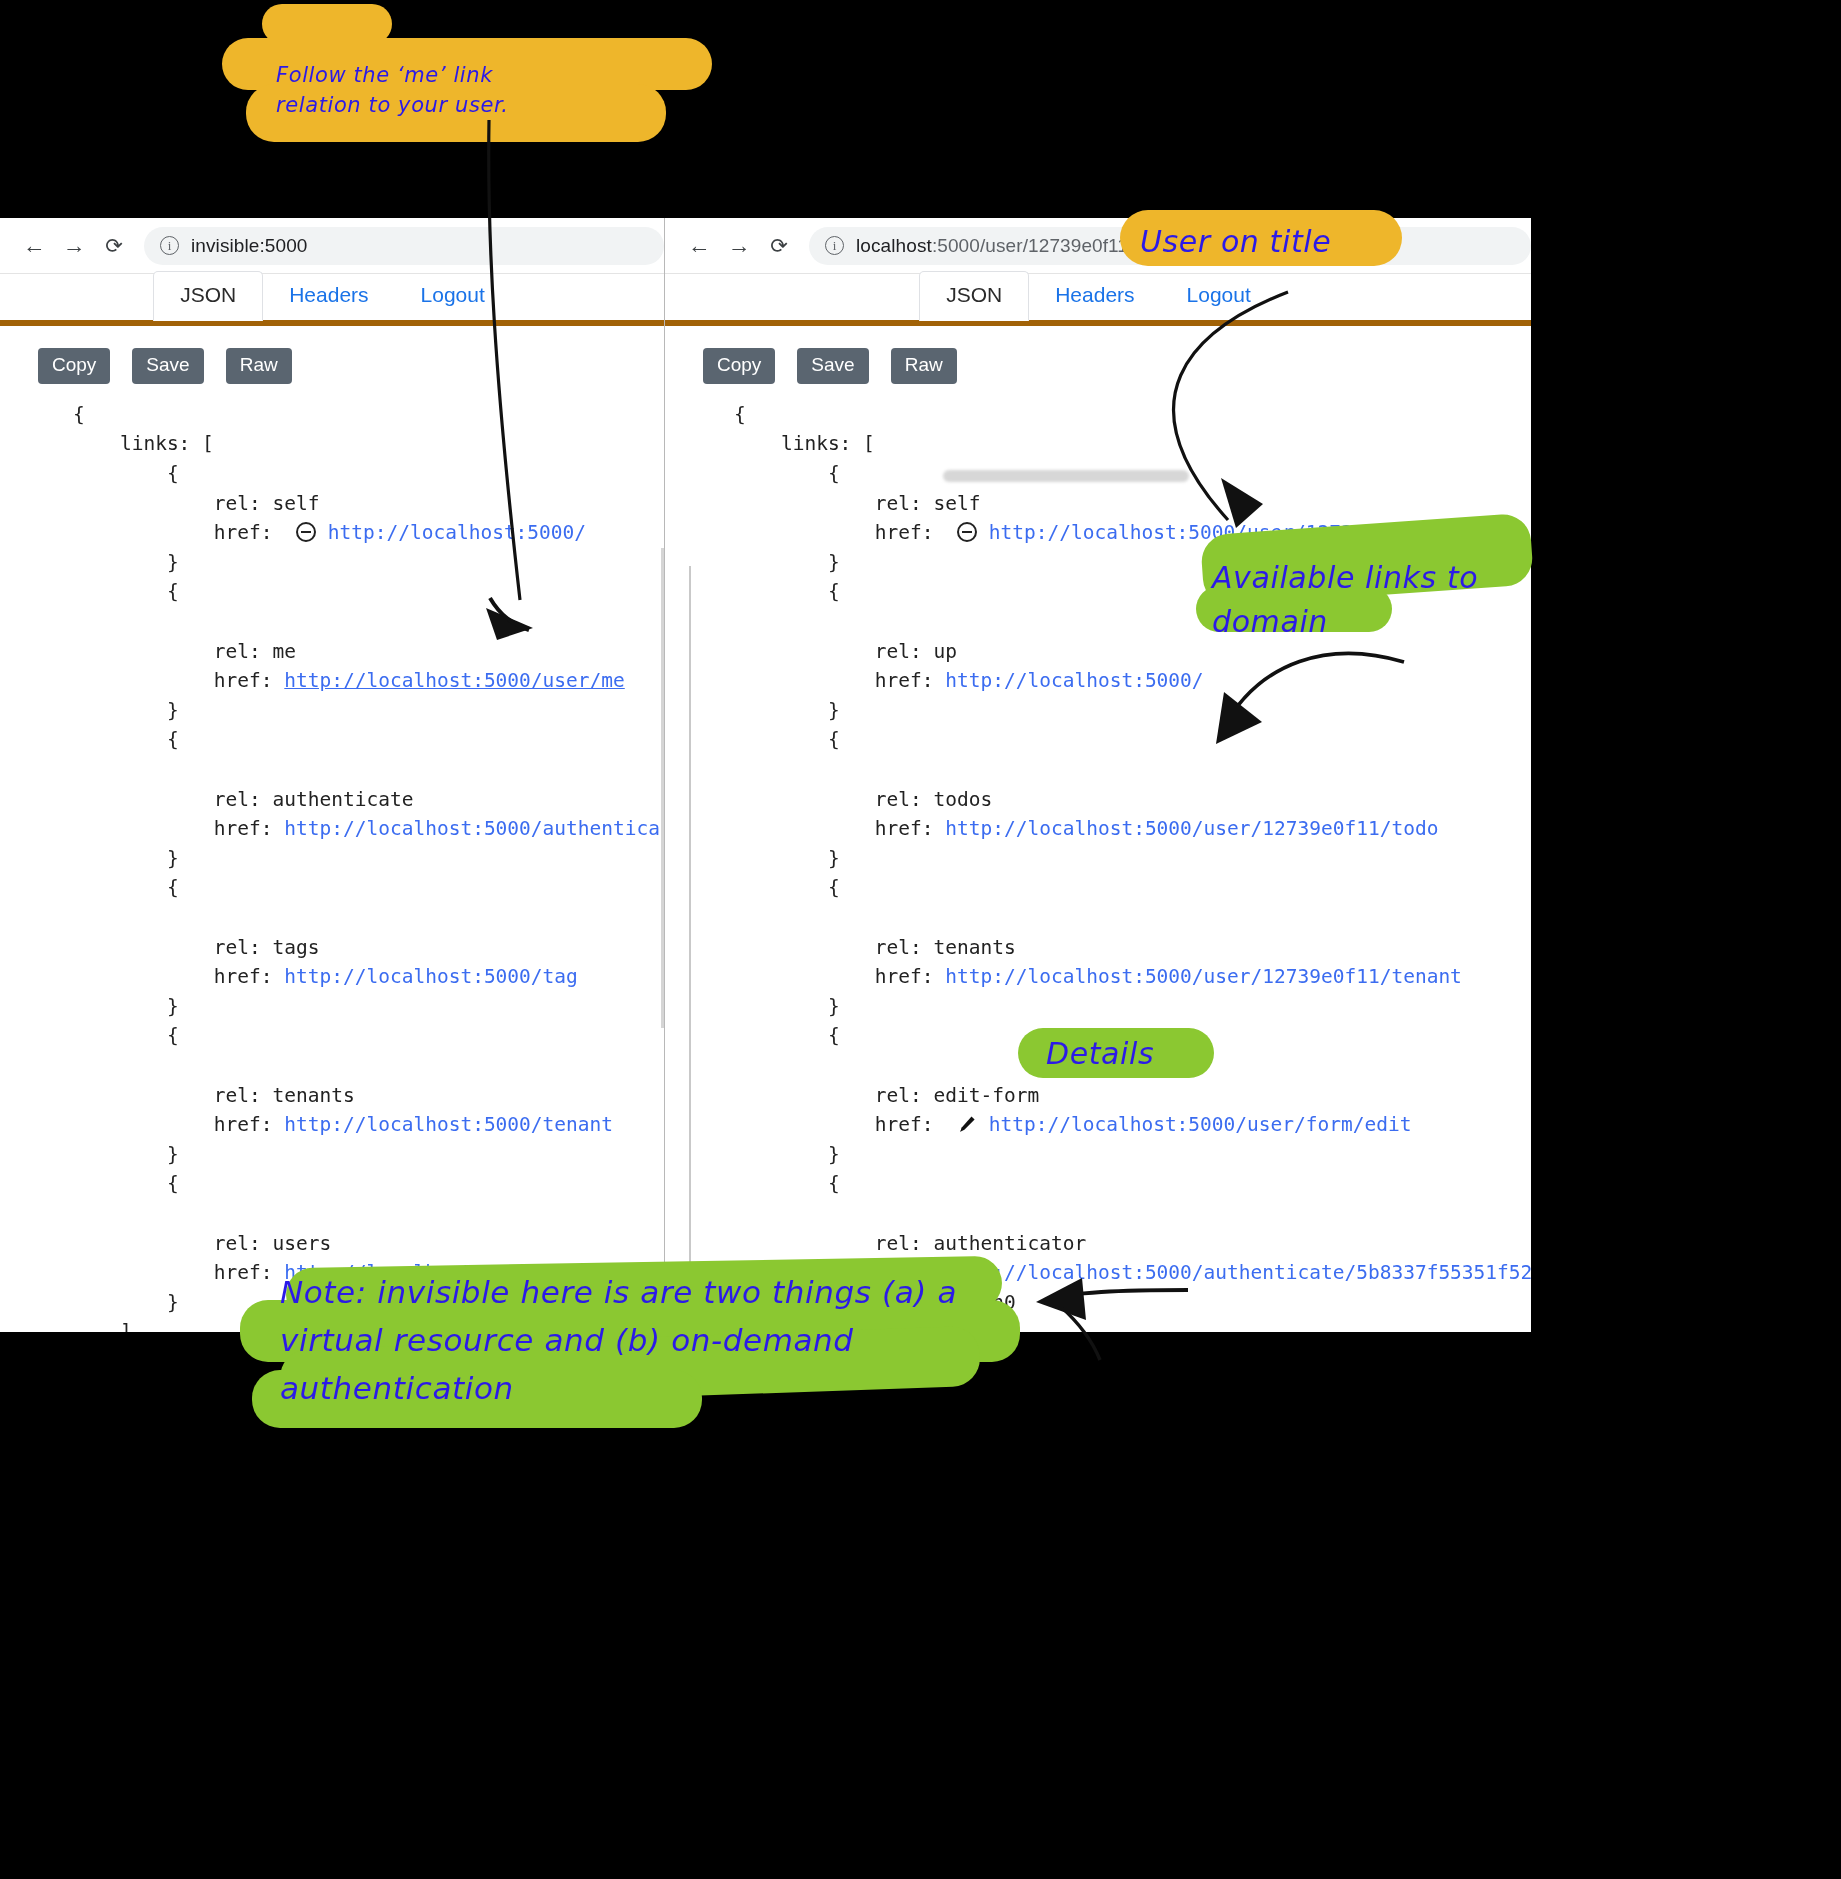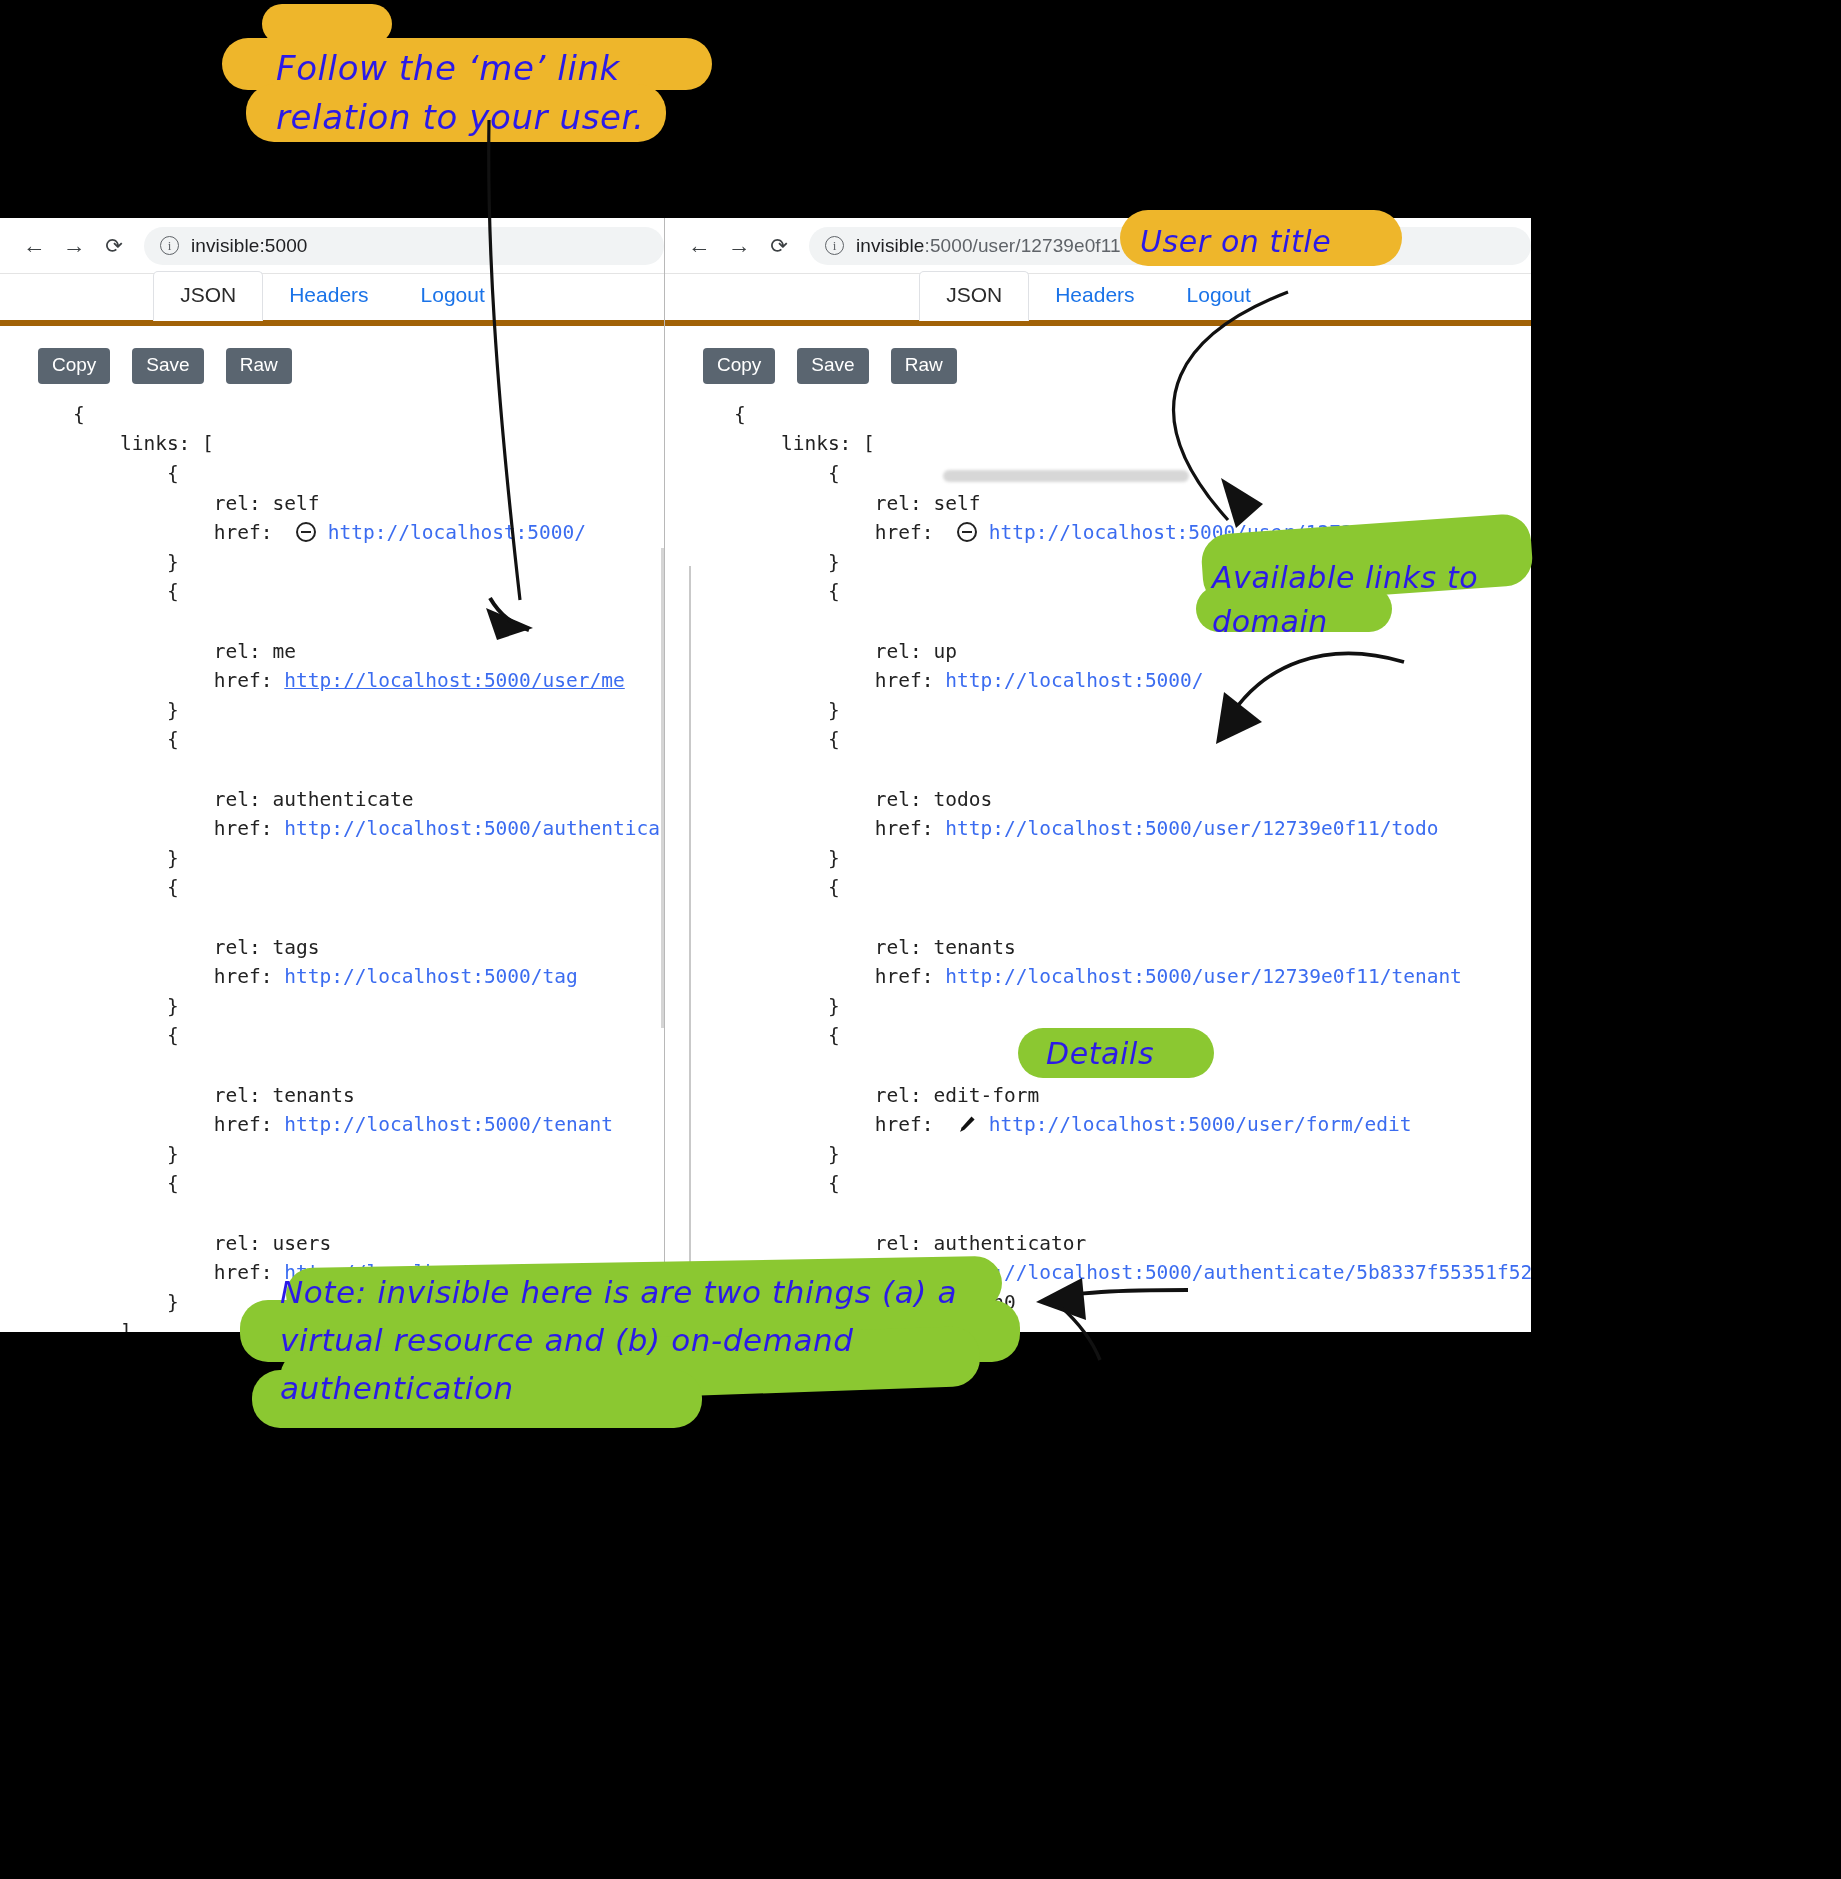--- a/index.html
+++ b/index.html
@@ -259,21 +259,21 @@
 </div>
 
 <div class="browser" id="browser-right">
 
   <div class="chrome-toolbar">
     <div class="nav-btn">←</div>
     <div class="nav-btn">→</div>
     <div class="nav-btn reload">⟳</div>
     <div class="omnibox">
       <span class="info-circle">i</span>
-      <span class="url-text"><span class="host">invisible</span><span>:5000/user/12739e0f11</span></span>
+      <span class="url-text"><span class="host">localhost</span><span>:5000/user/12739e0f11</span></span>
     </div>
   </div>
 
   <div class="viewer-tabs">
     <div class="viewer-tab active">JSON</div>
     <div class="viewer-tab">Headers</div>
     <div class="viewer-tab">Logout</div>
   </div>
 
   <div class="actions">
@@ -284,21 +284,21 @@
 
   <div class="gutter-line"></div>
   <div class="json-body" id="json-right"><div class="jrow"><span>    </span><span class="jval">{</span></div><div class="jrow"><span>        </span><span class="jval">links: [</span></div><div class="jrow"><span>            </span><span class="jval">{</span></div><div class="jrow"><span>                </span><span class="jval">rel: self</span></div><div class="jrow"><span>                </span><span class="jval">href:</span>  <span class="icon-inline icon-minus-circle"></span> <span class="jlink">http://localhost:5000/user/12739e0f11</span></div><div class="jrow"><span>            </span><span class="jval">}</span></div><div class="jrow"><span>            </span><span class="jval">{</span></div><div class="jrow"><span>                </span></div><div class="jrow"><span>                </span><span class="jval">rel: up</span></div><div class="jrow"><span>                </span><span class="jval">href:</span> <span class="jlink">http://localhost:5000/</span></div><div class="jrow"><span>            </span><span class="jval">}</span></div><div class="jrow"><span>            </span><span class="jval">{</span></div><div class="jrow"><span>                </span></div><div class="jrow"><span>                </span><span class="jval">rel: todos</span></div><div class="jrow"><span>                </span><span class="jval">href:</span> <span class="jlink">http://localhost:5000/user/12739e0f11/todo</span></div><div class="jrow"><span>            </span><span class="jval">}</span></div><div class="jrow"><span>            </span><span class="jval">{</span></div><div class="jrow"><span>                </span></div><div class="jrow"><span>                </span><span class="jval">rel: tenants</span></div><div class="jrow"><span>                </span><span class="jval">href:</span> <span class="jlink">http://localhost:5000/user/12739e0f11/tenant</span></div><div class="jrow"><span>            </span><span class="jval">}</span></div><div class="jrow"><span>            </span><span class="jval">{</span></div><div class="jrow"><span>                </span></div><div class="jrow"><span>                </span><span class="jval">rel: edit-form</span></div><div class="jrow"><span>                </span><span class="jval">href:</span>  <span class="icon-inline icon-pencil"><svg width="20" height="20" viewBox="0 0 20 20">
             <path d="M14.5 2.4 L17.6 5.5 L7.4 15.7 L3.3 17.7 L5.0 13.3 Z" fill="#111"></path>
             <path d="M3.3 17.7 L5.0 13.3 L6.6 14.9 Z" fill="#111"></path>
           </svg></span> <span class="jlink">http://localhost:5000/user/form/edit</span></div><div class="jrow"><span>            </span><span class="jval">}</span></div><div class="jrow"><span>            </span><span class="jval">{</span></div><div class="jrow"><span>                </span></div><div class="jrow"><span>                </span><span class="jval">rel: authenticator</span></div><div class="jrow"><span>                </span><span class="jval">href:</span> <span class="jlink">http://localhost:5000/authenticate/5b8337f55351f52ac8</span></div><div class="jrow"><span>                </span><span class="jval">title: auth0</span></div><div class="jrow"><span>            </span><span class="jval">}</span></div></div>
 </div>
 
 <div class="redact-bar"></div>
 
-<div class="ink" style="left:276px; top:44px; width:520px; font-size:34px;">Follow the ‘me’ link
+<div class="ink" style="left:276px; top:60px; width:520px; font-size:21px;">Follow the ‘me’ link
 relation to your user.</div>
 <div class="ink" style="left:1140px; top:220px; width:330px; font-size:30px;">User on title</div>
 <div class="ink" style="left:1212px; top:556px; width:340px; font-size:30px;">Available links to
 domain</div>
 <div class="ink" style="left:1046px; top:1032px; width:220px; font-size:30px;">Details</div>
 <div class="ink" style="left:280px; top:1268px; width:900px; font-size:31px; line-height:1.55;">Note: invisible here is are two things  (a) a
 virtual resource and (b) on-demand
 authentication</div>
 
 <svg class="arrows" viewBox="0 0 1841 1879">

